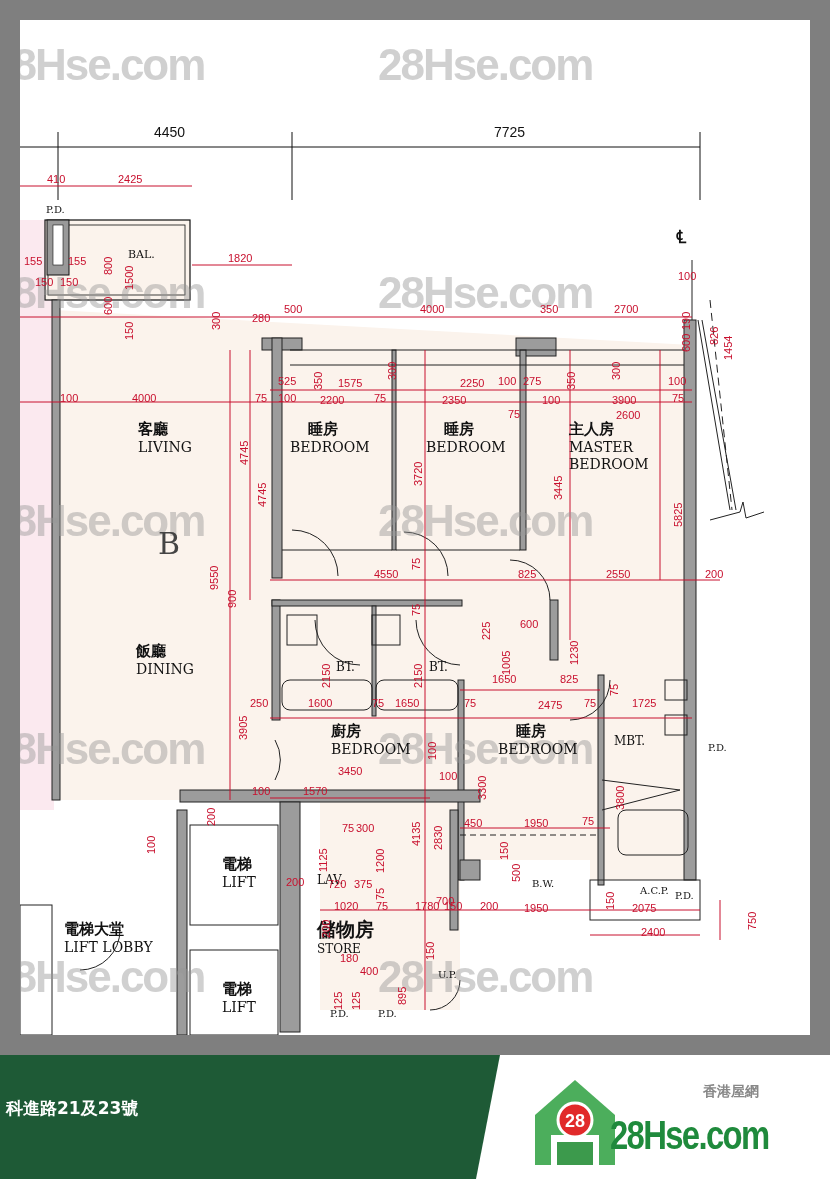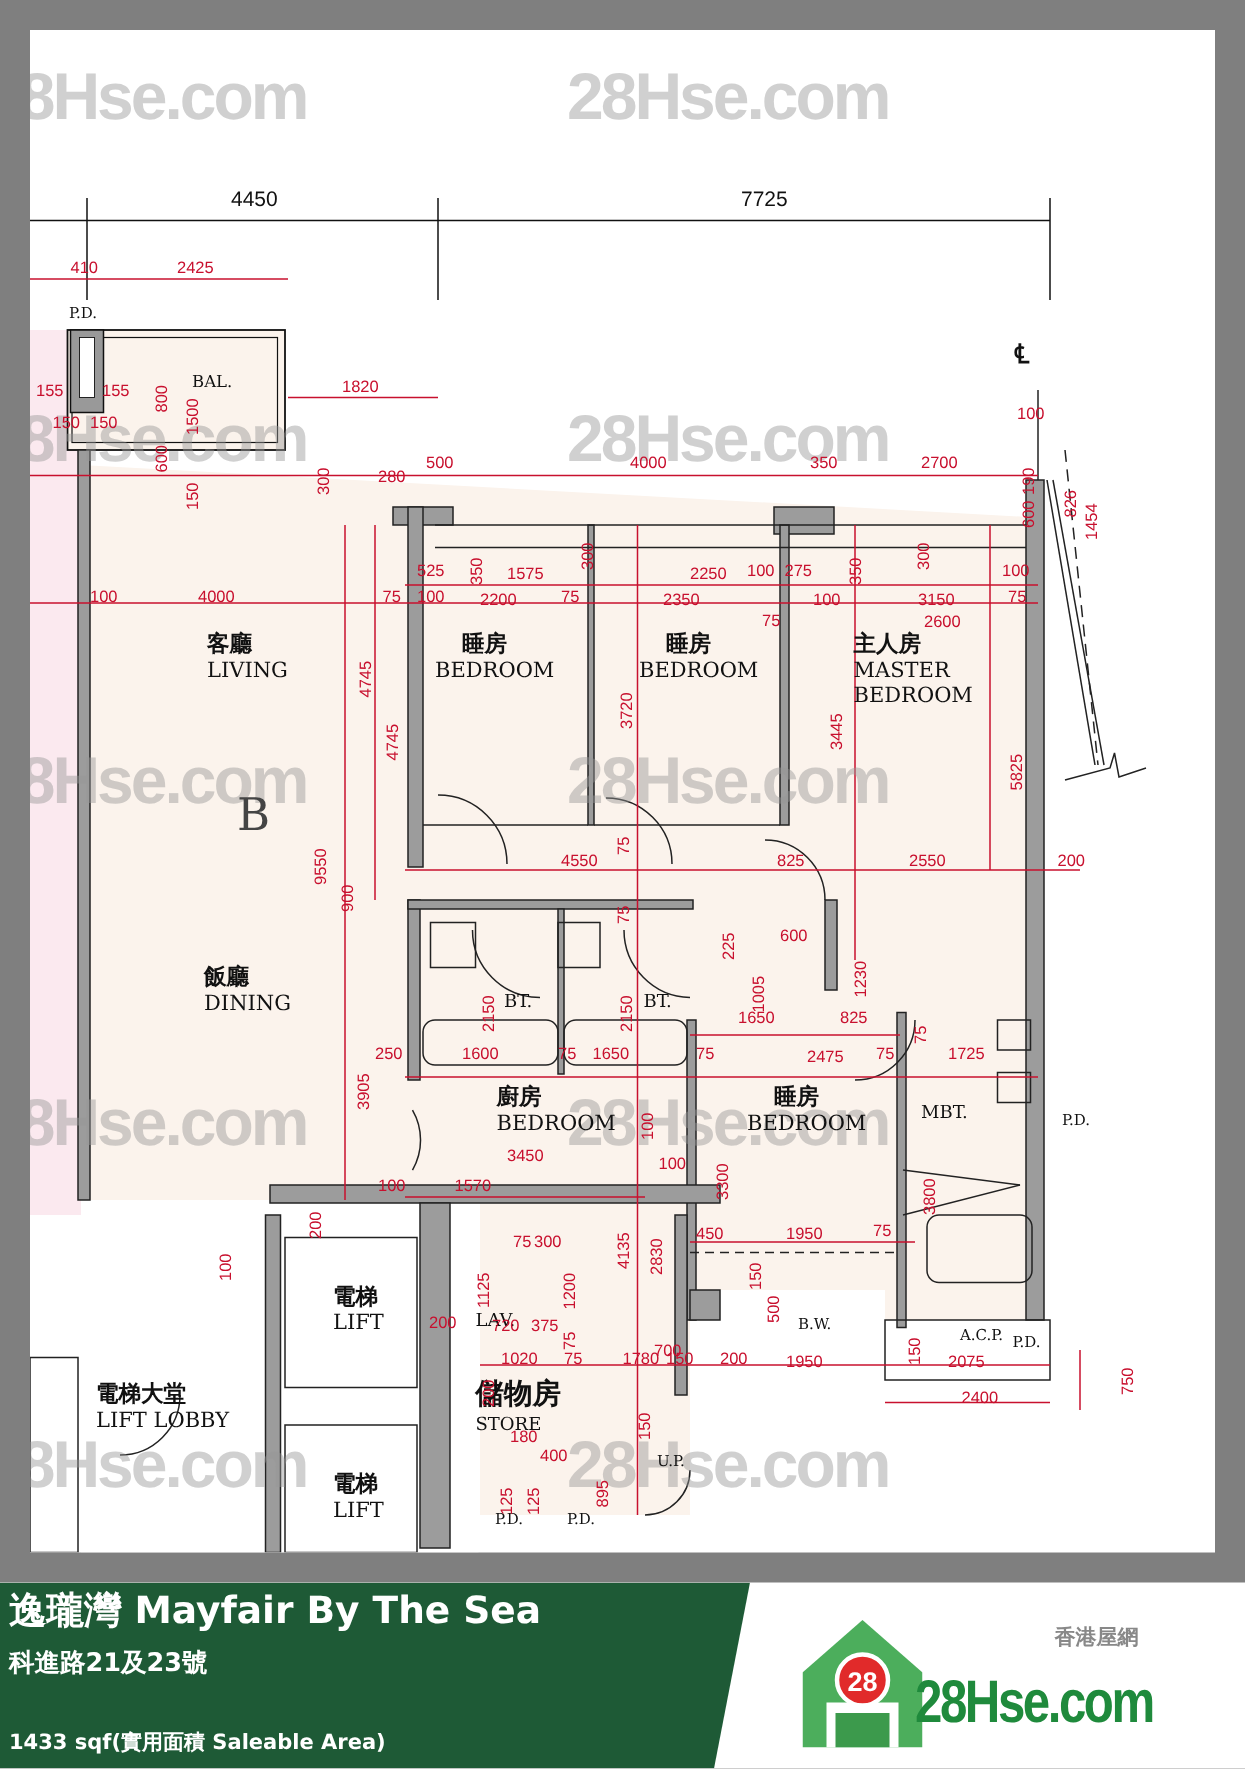--- a/index.html
+++ b/index.html
@@ -189,21 +189,21 @@
   <div class="dim" style="left:478px;top:355px;">100</div>
   <div class="dim" style="left:503px;top:355px;">275</div>
   <div class="dim" style="left:596px;top:357px;margin-top:32px;">2600</div>
   <div class="dim" style="left:648px;top:355px;">100</div>
   <div class="dim" style="left:235px;top:372px;">75</div>
   <div class="dim" style="left:258px;top:372px;">100</div>
   <div class="dim" style="left:300px;top:374px;">2200</div>
   <div class="dim" style="left:354px;top:372px;">75</div>
   <div class="dim" style="left:422px;top:374px;">2350</div>
   <div class="dim" style="left:522px;top:374px;">100</div>
-  <div class="dim" style="left:592px;top:374px;">3150</div>
+  <div class="dim" style="left:592px;top:374px;">3900</div>
   <div class="dim" style="left:652px;top:372px;">75</div>
   <div class="dim" style="left:40px;top:372px;">100</div>
   <div class="dim" style="left:112px;top:372px;">4000</div>
   <div class="dim" style="left:488px;top:388px;">75</div>
   <div class="dim" style="left:354px;top:548px;">4550</div>
   <div class="dim" style="left:498px;top:548px;">825</div>
   <div class="dim" style="left:586px;top:548px;">2550</div>
   <div class="dim" style="left:685px;top:548px;">200</div>
   <div class="dim" style="left:500px;top:598px;">600</div>
   <div class="dim" style="left:472px;top:653px;">1650</div>
@@ -285,23 +285,21 @@
   <div class="dim v" style="left:584px;top:890px;">150</div>
   <div class="dim v" style="left:404px;top:940px;">150</div>
   <div class="dim v" style="left:726px;top:910px;">750</div>
   <div class="dim v" style="left:376px;top:985px;">895</div>
   <div class="dim v" style="left:312px;top:990px;">125</div>
   <div class="dim v" style="left:330px;top:990px;">125</div>
 </div>
 
 <div id="footer">
   <div id="footer-green">
-    <div class="t1">逸瓏灣 Mayfair By The Sea</div>
     <div class="t2">科進路21及23號</div>
-    <div class="t4">1433 sqf(實用面積 Saleable Area)</div>
   </div>
   <svg id="logo-house" width="80" height="85" viewBox="0 0 80 85">
     <polygon points="0,35 40,0 80,35 80,85 0,85" fill="#4cae5c"></polygon>
     <rect x="16" y="55" width="48" height="30" fill="#fff"></rect>
     <rect x="22" y="62" width="36" height="23" fill="#3c9a4c"></rect>
     <circle cx="40" cy="40" r="17" fill="#e12a2a" stroke="#fff" stroke-width="3"></circle>
     <text x="40" y="47" text-anchor="middle" font-family="Liberation Sans, sans-serif" font-weight="bold" font-size="18" fill="#fff">28</text>
   </svg>
   <div id="logo-zh">香港屋網</div>
   <div id="logo-text">28Hse.com</div>

